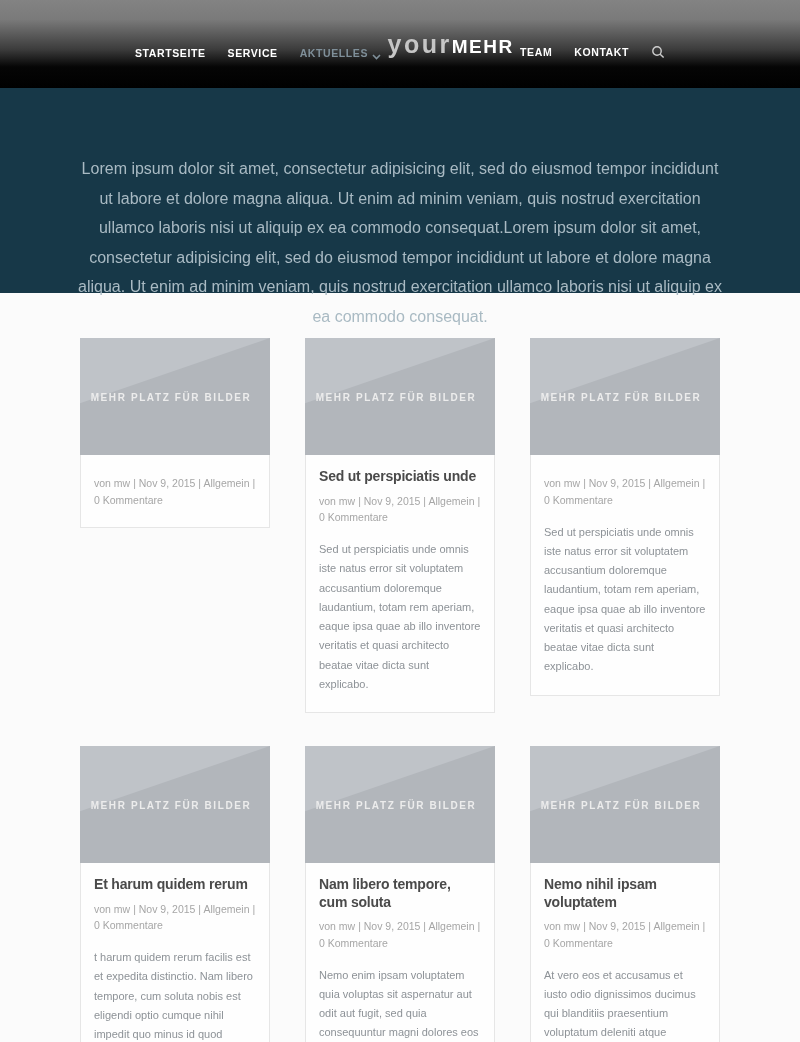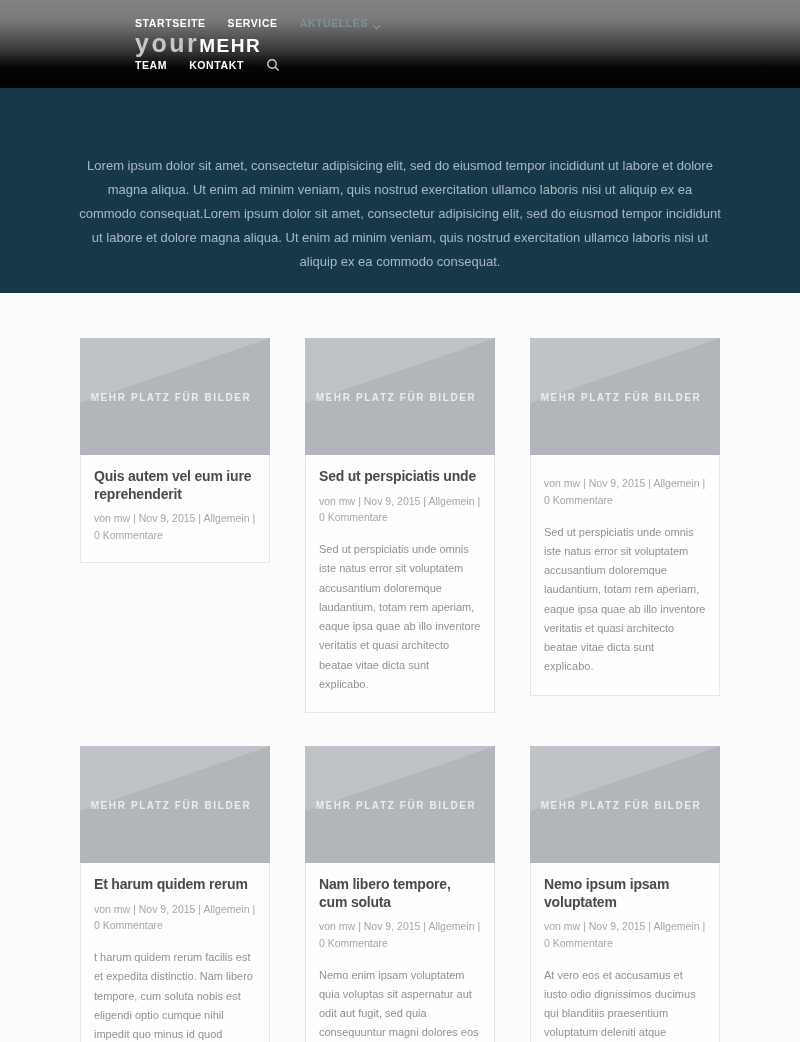--- a/index.html
+++ b/index.html
@@ -7,21 +7,21 @@
   body { font-family:"Liberation Sans", sans-serif; background:#fbfbfb; }
   .page { width:800px; height:1042px; display:flex; flex-direction:column; }
 
   
   .site-header {
     height:88px; flex:0 0 88px;
     background:linear-gradient(to bottom, #838383 0%, #7a7a7a 22%, #3c3c3c 56%, #050505 76%, #000 100%);
     display:flex; align-items:center;
   }
   .header-inner {
-    width:530px; margin:0 auto; display:flex; align-items:flex-start; justify-content:space-between;flex-direction:column;
+    width:530px; margin:0 auto; display:flex; align-items:flex-end; justify-content:space-between;
   }
   .nav-group { display:flex; align-items:center; gap:22px; }
   .nav-item {
     color:#ffffff; font-size:10.5px; font-weight:bold; letter-spacing:0.6px;
     text-transform:uppercase; cursor:pointer; white-space:nowrap; display:flex; align-items:center; gap:4px;
   }
   .nav-item.active { color:#7f8f99; }
   .chev { width:9px; height:6px; display:inline-block; }
   .logo { cursor:pointer; white-space:nowrap; }
   .logo .lg1 { color:#c6c6c6; font-weight:700; font-size:25px; letter-spacing:2.5px; }
@@ -29,21 +29,21 @@
   .search-btn { cursor:pointer; display:flex; align-items:center; }
 
   
   .hero {
     height:205px; flex:0 0 205px; background:#173848; color:#fff;
     display:flex; flex-direction:column; align-items:center; padding-top:40px;
   }
   .hero-title { font-size:25px; font-weight:bold; letter-spacing:0.3px; color:#ffffff; }
   .hero-desc {
     margin-top:26px; width:644px; text-align:center;
-    font-size:13px; line-height:1.85; color:#a9bac3;
+    font-size:16px; line-height:1.85; color:#a9bac3;
   }
 
   
   .content { flex:1 1 auto; padding-top:45px; }
   .grid {
     width:640px; margin:0 auto;
     display:grid; grid-template-columns:repeat(3, 190px); column-gap:35px; row-gap:33px;
     align-items:start;
   }
   .card { background:#ffffff; }
@@ -112,21 +112,20 @@
   </section>
 
   <main class="content">
     <div class="grid">
 
       <article class="card">
         <div class="thumb">
           <span class="thumb-label">MEHR PLATZ FÜR BILDER</span>
         </div>
         <div class="card-body">
-          <h2 class="post-title">Quis autem vel eum iure reprehenderit</h2>
           <p class="post-meta">
             <span>von</span>
             <a>mw</a>
             <span>|</span>
             <span>Nov 9, 2015</span>
             <span>|</span>
             <a>Allgemein</a>
             <span>|</span>
             <a>0 Kommentare</a>
           </p>
@@ -210,21 +209,21 @@
           </p>
           <p class="post-excerpt">Nemo enim ipsam voluptatem quia voluptas sit aspernatur aut odit aut fugit, sed quia consequuntur magni dolores eos qui ratione voluptatem sequi nesciunt. Neque porro quisquam est.</p>
         </div>
       </article>
 
       <article class="card">
         <div class="thumb">
           <span class="thumb-label">MEHR PLATZ FÜR BILDER</span>
         </div>
         <div class="card-body">
-          <h2 class="post-title">Nemo ipsum ipsam voluptatem</h2>
+          <h2 class="post-title">Nemo nihil ipsam voluptatem</h2>
           <p class="post-meta">
             <span>von</span>
             <a>mw</a>
             <span>|</span>
             <span>Nov 9, 2015</span>
             <span>|</span>
             <a>Allgemein</a>
             <span>|</span>
             <a>0 Kommentare</a>
           </p>

